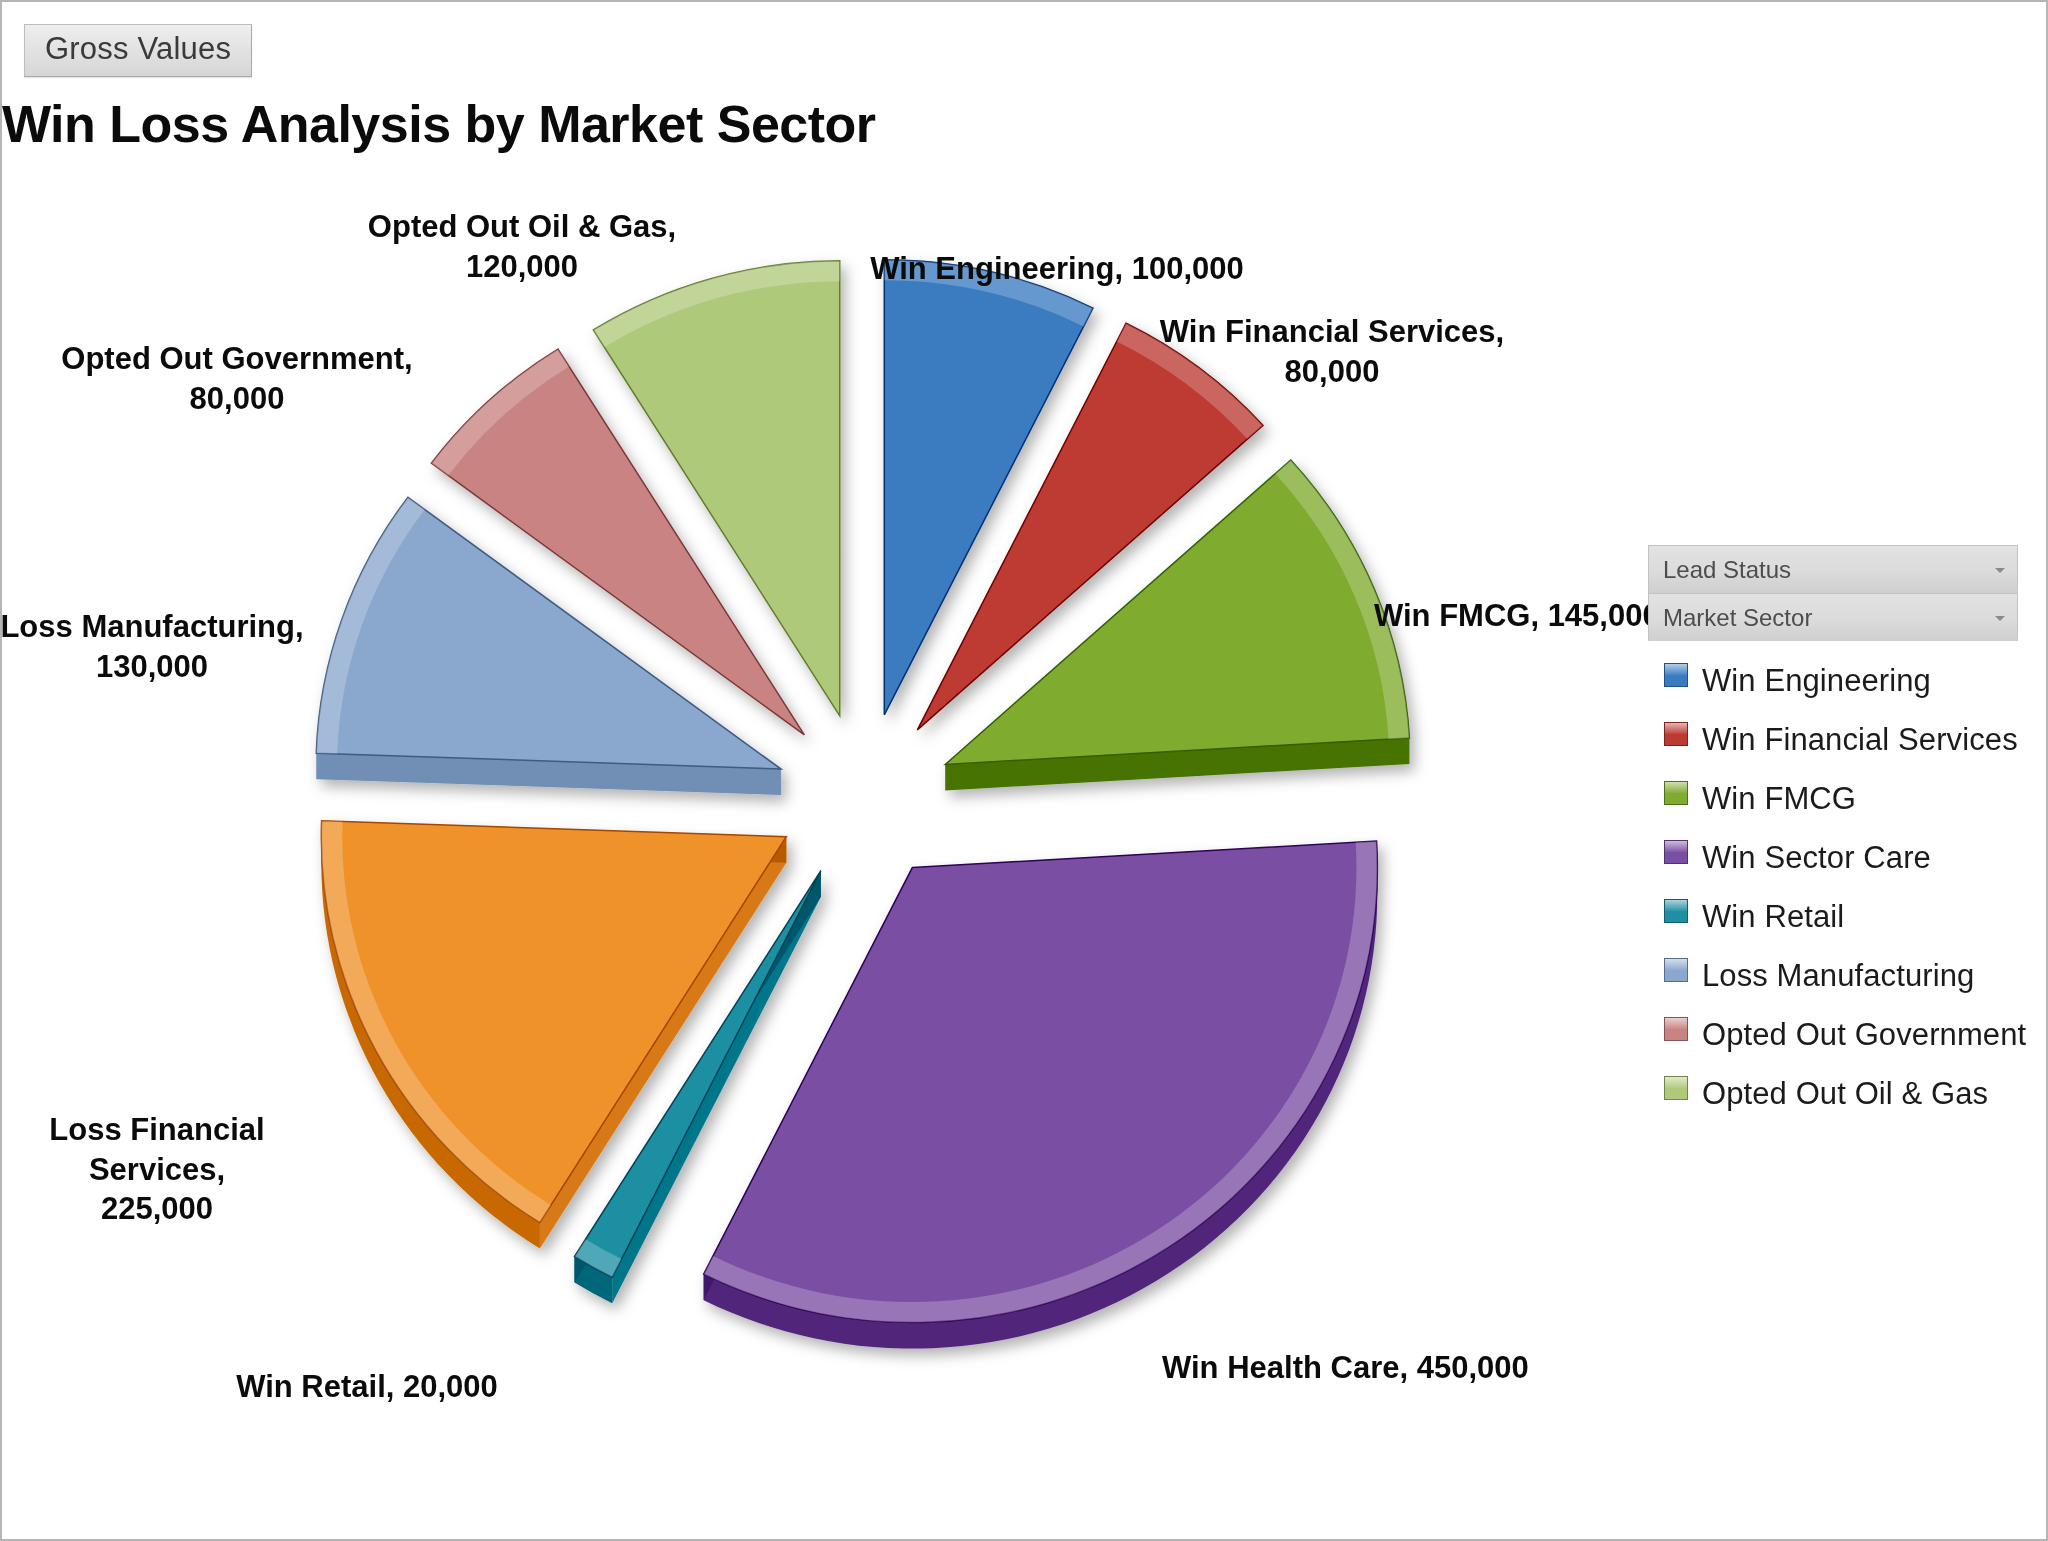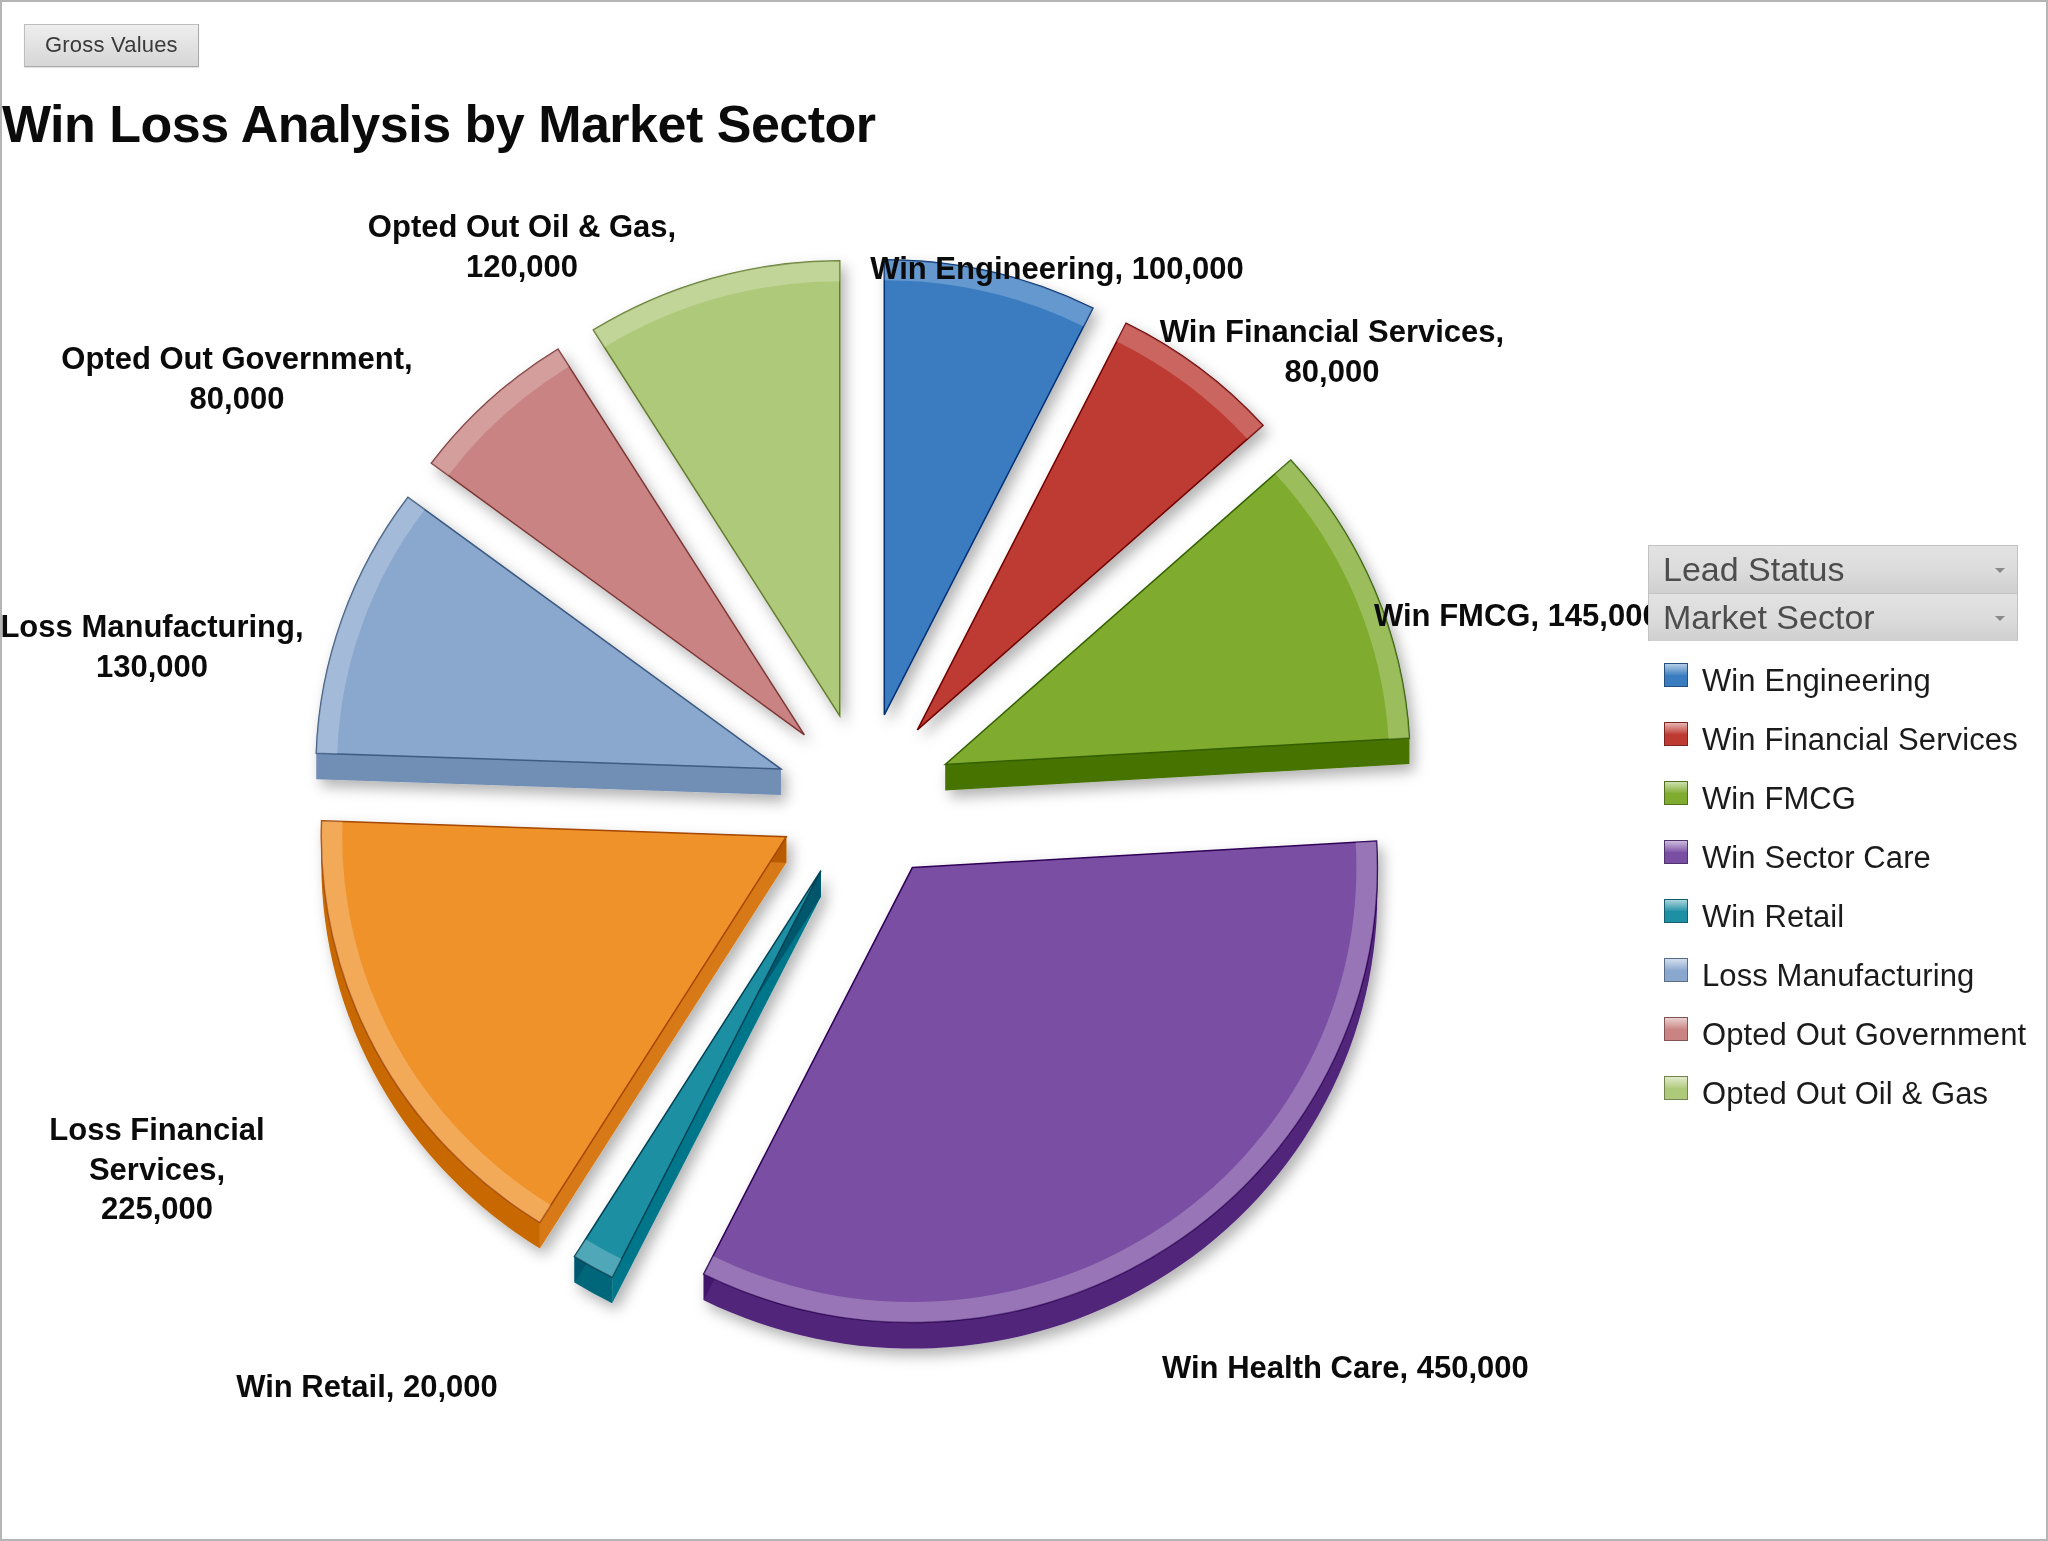--- a/index.html
+++ b/index.html
@@ -23,21 +23,21 @@
   #gross-values {
     position: absolute;
     left: 22px;
     top: 22px;
     padding: 8px 20px 10px 20px;
     background: linear-gradient(to bottom, #eeeeee 0%, #e3e3e3 45%, #d6d6d6 100%);
     border: 1px solid #bdbdbd;
     border-bottom-color: #a9a9a9;
     border-right-color: #a9a9a9;
     color: #3a3a3a;
-    font-size: 22px;
+    font-size: 31px;
     line-height: 1.05;
     letter-spacing: 0.2px;
     white-space: nowrap;
     box-shadow: 0 1px 1px rgba(0,0,0,0.10);
   }
 
   
   #chart-title {
     position: absolute;
     left: 0;
@@ -77,21 +77,21 @@
     left: 1646px;
     top: 543px;
     width: 370px;
   }
   .filter-header {
     position: relative;
     height: 48px;
     display: flex;
     align-items: center;
     padding-left: 14px;
-    font-size: 34px;
+    font-size: 24px;
     color: #4d4d4d;
     background: linear-gradient(to bottom, #e2e2e2 0%, #dcdcdc 50%, #cfcfcf 100%);
     border: 1px solid #c2c2c2;
     border-bottom: none;
     box-sizing: border-box;
     white-space: nowrap;
   }
   .filter-header:last-of-type { border-bottom: 1px solid #bdbdbd; }
   .filter-caret {
     position: absolute;

